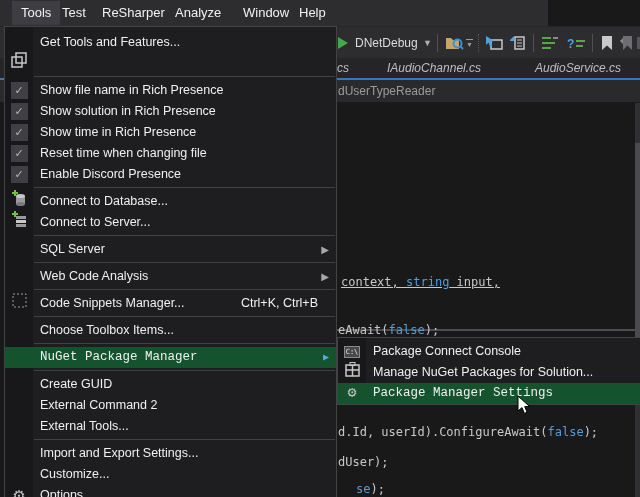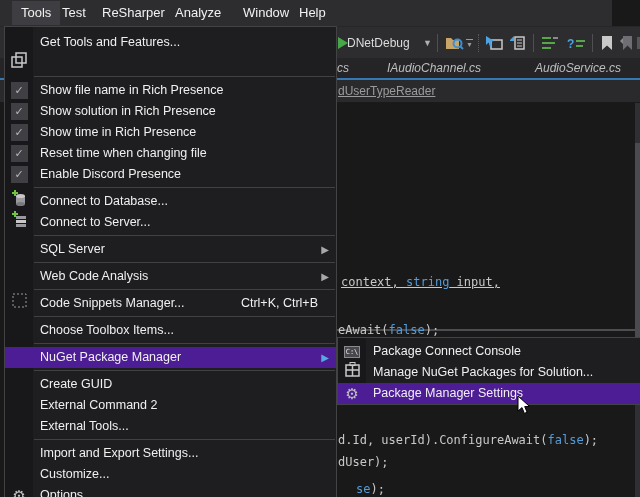--- a/index.html
+++ b/index.html
@@ -1,54 +1,54 @@
 <!DOCTYPE html>
 <html><head>
 <meta charset="utf-8">
 <style>
   * { margin:0; padding:0; box-sizing:border-box; }
   html,body { width:640px; height:497px; overflow:hidden; }
   body { position:relative; background:#191919; font-family:"Liberation Sans",sans-serif; cursor:default; }
 
   
-  .menubar { position:absolute; left:0; top:0; width:612px; height:26px; background:#2D2D30; z-index:5;padding-left:36px; }
+  .menubar { position:absolute; left:0; top:0; width:548px; height:26px; background:#2D2D30; z-index:5;padding-left:36px; }
   .mb-item { position:absolute; top:1px; height:24px; line-height:24px; padding:0 9px; color:#F1F1F1; font-size:13px; }
   .mb-item.active { background:#3E3E42; }
 
   
   .toolbar { position:absolute; left:0; top:26px; width:640px; height:32px; background:#2D2D30; border-top:1px solid #262629; z-index:1; }
   .tb { position:absolute; top:0; height:32px; display:flex; align-items:center; }
   .tb-sep { position:absolute; top:7px; width:1px; height:18px; background:#505054; }
   .tb-sep.dotted { background:none; border-left:1px dotted #5A5A5E; }
   .runconfig { color:#DCDCDC; font-size:12px; }
   .caret { color:#B0B0B0; font-size:9px; }
 
   
   .tabstrip { position:absolute; left:0; top:58px; width:640px; height:20px; background:#252528; z-index:1; }
   .tab { position:absolute; top:0; height:20px; line-height:20px; font-size:12px; color:#BEBEBE;font-style:italic; }
   .tab-underline { position:absolute; left:0; top:78px; width:640px; height:2px; background:#3478B5; z-index:1; }
 
   
   .breadcrumb { position:absolute; left:0; top:80px; width:640px; height:23px; background:#2A2A2D; border-bottom:1px solid #1A1A1A; z-index:1; color:#9B9B9B; font-size:12px; line-height:23px; }
-  .breadcrumb span { margin-left:338px;text-decoration:underline; }
+  .breadcrumb span { margin-left:338px; }
 
   
   .editor { position:absolute; left:0; top:103px; width:640px; height:394px; background:#191919; z-index:0; }
   .code-line { position:absolute; font-family:"DejaVu Sans Mono",monospace; font-size:12px; line-height:16px; white-space:pre; color:#C8C8C8; }
   .code-line .kw { color:#569CD6; }
   .hrule { position:absolute; left:337px; width:303px; background:#4D4D52; }
   .v-scroll { position:absolute; right:0; top:103px; width:5px; height:394px; background:#303034; z-index:1; }
   .v-scroll .thumb { position:absolute; left:0; top:40px; width:5px; height:230px; background:#4A4A50; }
 
   
   .menu-popup { position:absolute; background:#1E1E21; border:1px solid #434346; z-index:10; }
   .menu-popup .gutter { position:absolute; left:0; top:0; bottom:0; width:28px; background:#18181A; }
   .menu-body { position:relative; padding-top:5px; }
   .mi { position:relative; height:21px; line-height:21px; font-size:12.5px; color:#F0F0F0; }
-  .mi.hl { background:#4c1d95; }
+  .mi.hl { background:#14532d;font-family:Liberation Mono, monospace; }
   .mi-label { position:absolute; left:35px; top:0; }
   .mi-shortcut { position:absolute; right:18px; top:0; color:#F0F0F0; }
   .mi-arrow { position:absolute; right:7px; top:0; font-size:10px; color:#A8A8A8; }
   .mi.hl .mi-arrow { color:#55AAE0; }
   .mi-gutter { position:absolute; left:0; top:0; width:28px; height:21px; display:flex; align-items:center; justify-content:center; }
   .mi-sep { height:1px; background:#414144; margin:2px 1px 3px 29px; }
   .checkbox { width:17px; height:17px; background:#3F3F44; color:#B9B9B9; font-size:11px; line-height:17px; text-align:center; }
   .submenu { left:337px; top:337px; width:303px; border-right:none; }
   .submenu .menu-body { padding-top:3px; }
   .gear-glyph { font-size:15px; color:#C0C0C0; line-height:15px; }
@@ -67,21 +67,21 @@
     <span class="mb-item" style="left: 234px;">Window</span>
     <span class="mb-item" style="left: 290px;">Help</span>
   </div>
 
 <div class="toolbar">
   <div class="tb" style="left:337px">
     <svg width="12" height="14" viewBox="0 0 12 14">
         <path d="M1,1 L11,7 L1,13 Z" fill="#47A847"></path>
       </svg>
   </div>
-  <div class="tb" style="left:347px">
+  <div class="tb" style="left:355px">
     <span class="runconfig">DNetDebug</span>
   </div>
   <div class="tb" style="left:423px">
       <span class="caret">▼</span>
     </div>
   <div class="tb-sep" style="left:437px"></div>
   <div class="tb" style="left:445px">
     <svg width="19" height="16" viewBox="0 0 19 16">
       <path d="M1,3 h5 l2,2 h6 v9 H1 Z" fill="#C9A469"></path>
       <circle cx="12.5" cy="8.5" r="4" fill="none" stroke="#3B8FD4" stroke-width="2"></circle>
@@ -152,21 +152,21 @@
 
 <div class="breadcrumb">
   <span>dUserTypeReader</span>
 </div>
 
 <div class="editor" id="editor">
   <div class="hrule" style="top:226px;height:2px"></div>
   <div class="hrule" style="top:237px;height:3px"></div>
 <div class="code-line" style="left: 341px; top: 171px; text-decoration: underline;"><span>context, </span><span class="kw">string</span><span> input,</span></div>
     <div class="code-line" style="left: 338px; top: 219px;"><span>eAwait(</span><span class="kw">false</span><span>);</span></div>
-    <div class="code-line" style="left: 338px; top: 329px;"><span>d.Id, userId).ConfigureAwait(</span><span class="kw">false</span><span>);</span></div>
+    <div class="code-line" style="left: 338px; top: 321px;"><span>d.Id, userId).ConfigureAwait(</span><span class="kw">false</span><span>);</span></div>
     <div class="code-line" style="left: 338px; top: 351px;"><span>dUser);</span></div>
     <div class="code-line" style="left: 356px; top: 378px;"><span class="kw">se</span><span>);</span></div>
   </div>
 <div class="v-scroll">
     <div class="thumb"></div>
   </div>
 
 <div class="menu-popup" style="left:4px;top:26px;width:333px;height:500px" id="toolsmenu">
   <div class="gutter"></div>
   <div class="menu-body" id="toolsmenu-body">

